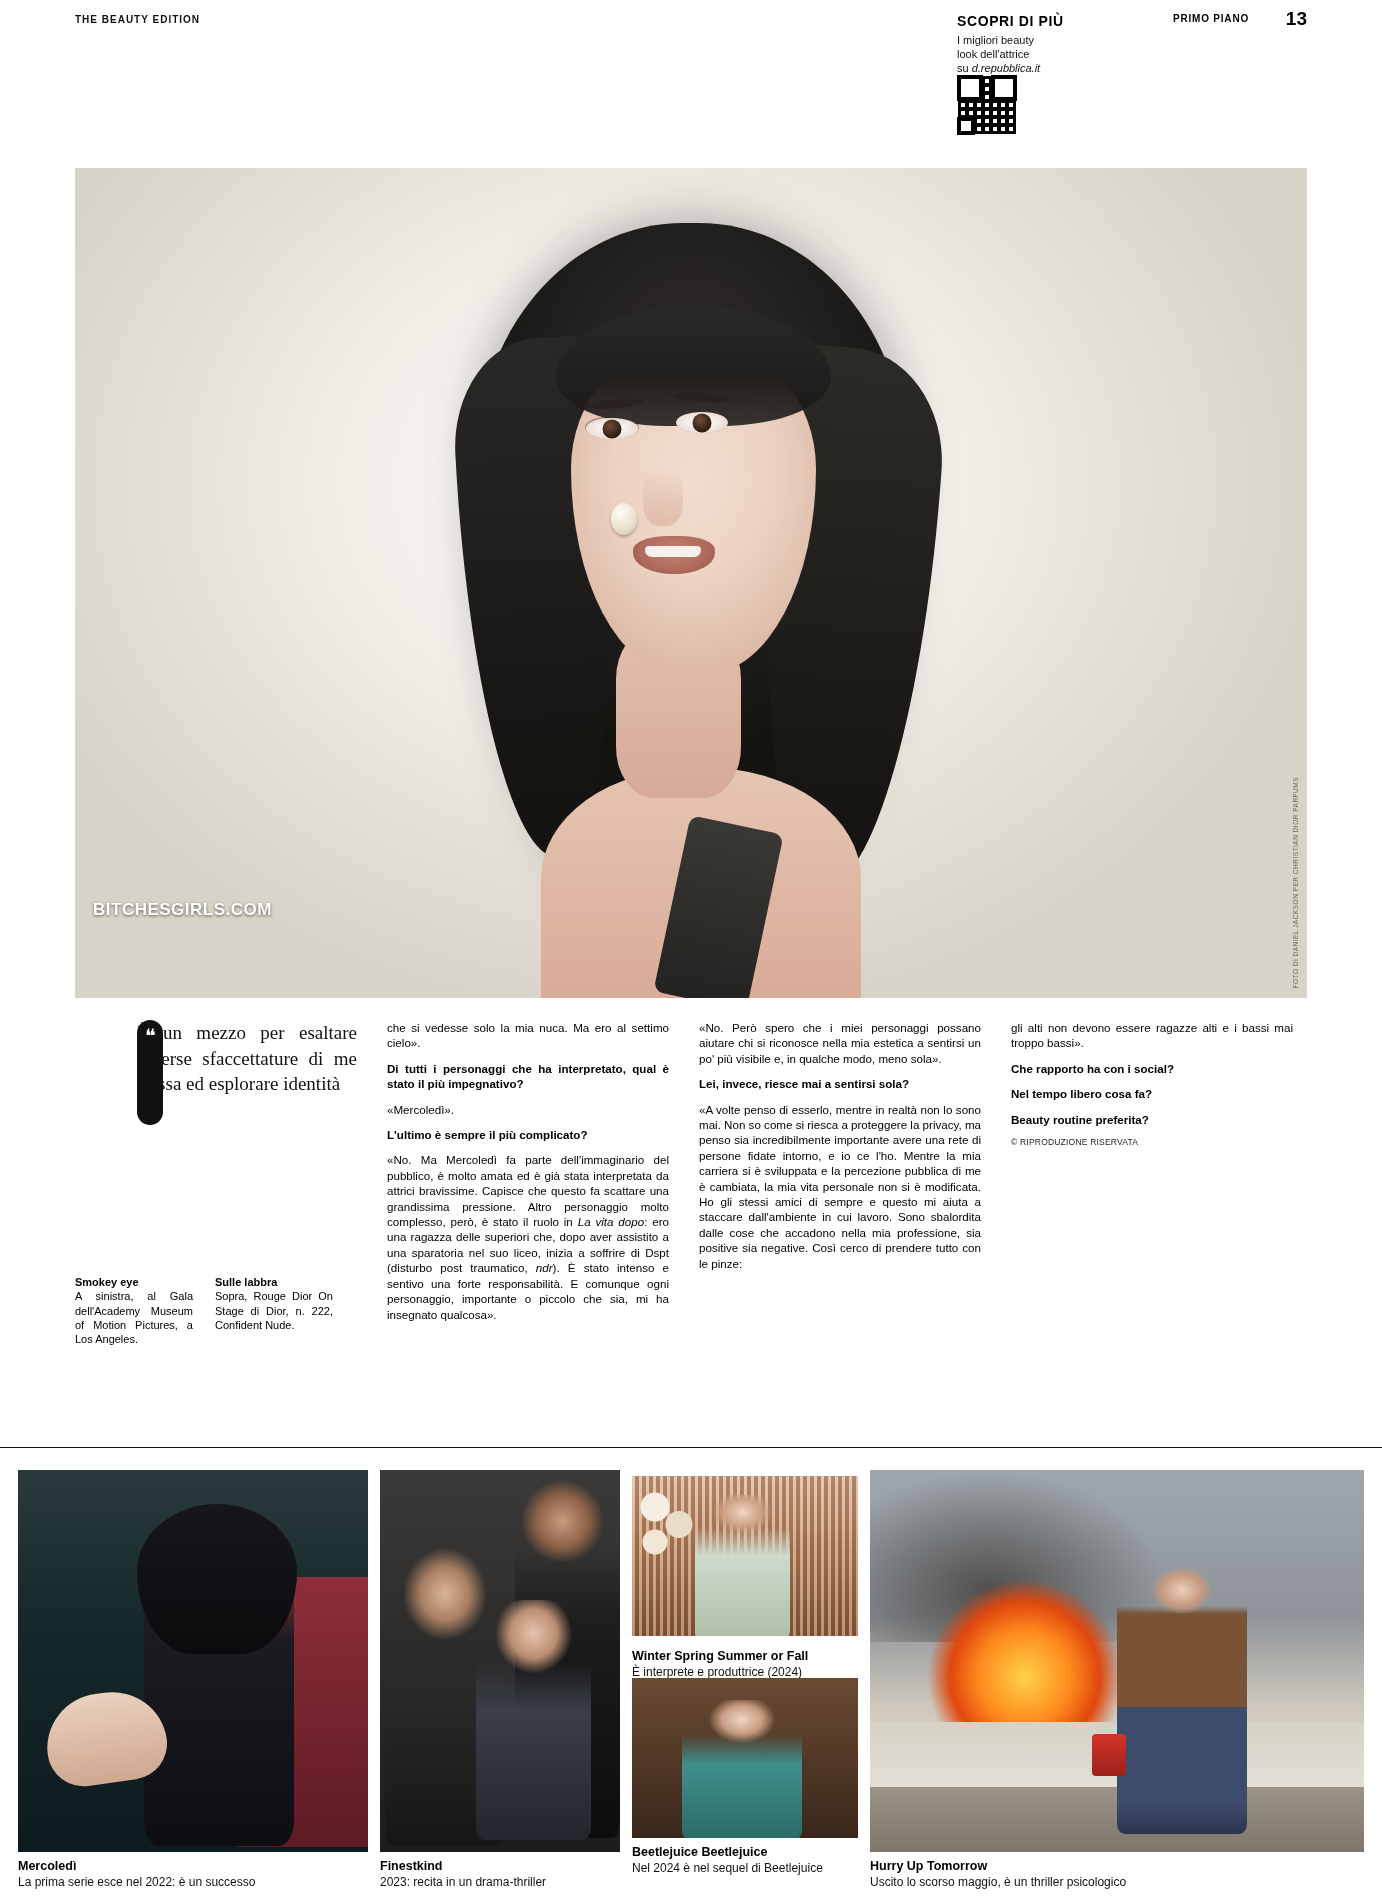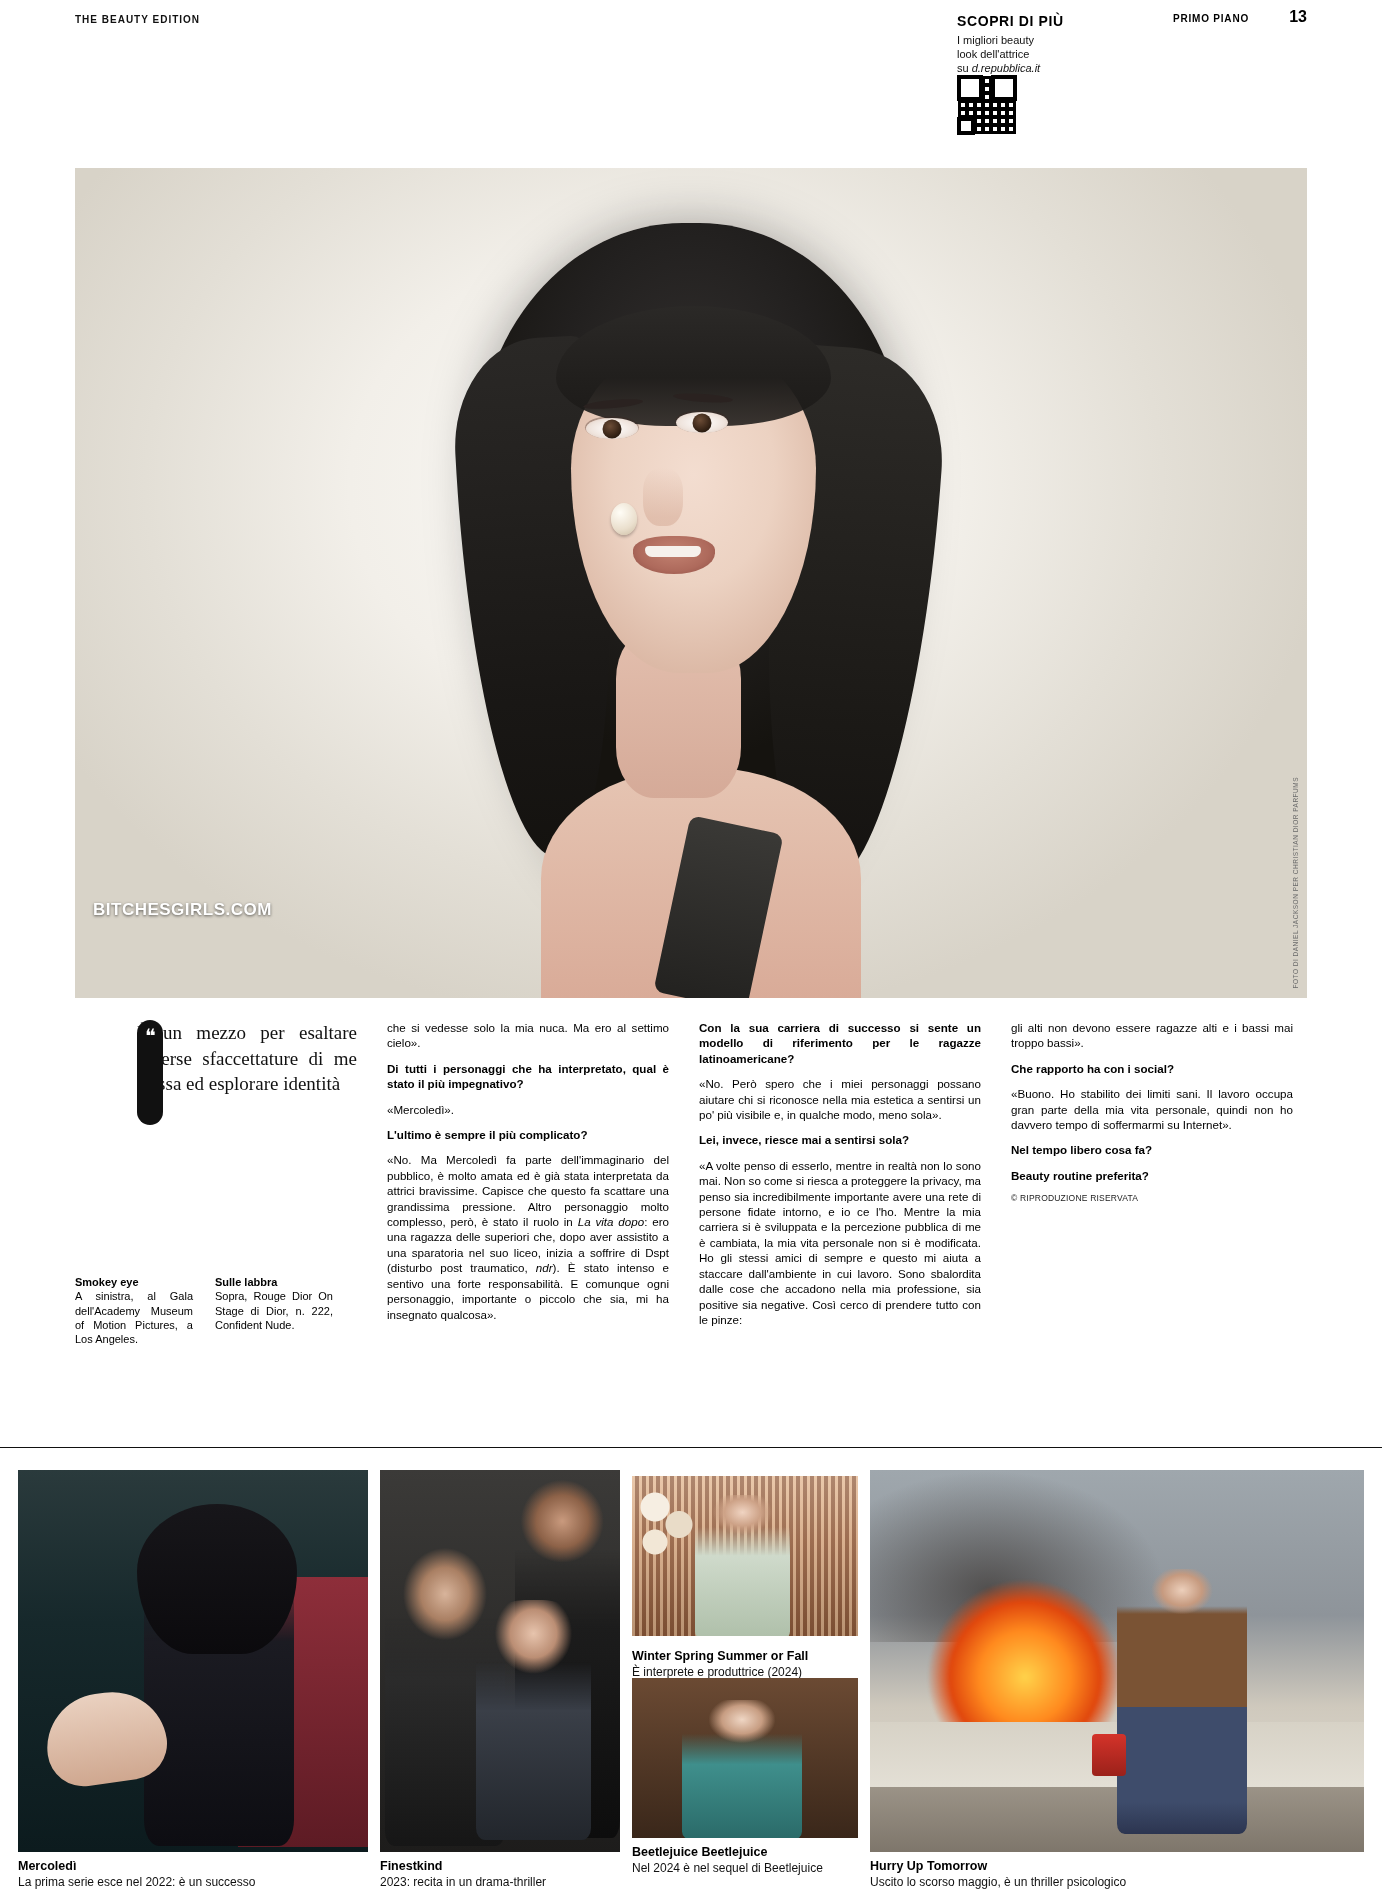--- a/index.html
+++ b/index.html
@@ -84,21 +84,21 @@
   .primo-piano {
     position: absolute;
     right: 58px; top: 0;
     font-size: 10px;
     font-weight: 700;
     letter-spacing: .8px;
   }
   .page-num {
     position: absolute;
     right: 0; top: -5px;
-    font-size: 16px;
+    font-size: 19px;
     font-weight: 700;
   }
   .qr {
     position: absolute;
     left: 0; top: 62px;
     width: 60px; height: 60px;
     background-image:
       linear-gradient(90deg, #000 50%, transparent 50%),
       linear-gradient(#000 50%, transparent 50%);
     background-size: 8px 8px, 8px 8px;
@@ -586,30 +586,28 @@
 
     <div class="col c2">
       <p>che si vedesse solo la mia nuca. Ma ero al settimo cielo».</p>
       <p class="q">Di tutti i personaggi che ha interpretato, qual è stato il più impegnativo?</p>
       <p>«Mercoledì».</p>
       <p class="q">L'ultimo è sempre il più complicato?</p>
       <p><span>«No. Ma Mercoledì fa parte dell'immaginario del pubblico, è molto amata ed è già stata interpretata da attrici bravissime. Capisce che questo fa scattare una grandissima pressione. Altro personaggio molto complesso, però, è stato il ruolo in </span><em>La vita dopo</em><span>: ero una ragazza delle superiori che, dopo aver assistito a una sparatoria nel suo liceo, inizia a soffrire di Dspt (disturbo post traumatico, </span><em>ndr</em><span>). È stato intenso e sentivo una forte responsabilità. E comunque ogni personaggio, importante o piccolo che sia, mi ha insegnato qualcosa».</span></p>
     </div>
 
     <div class="col c3">
-      <p class="q">Con la sua carriera di successo si sente un modello di riferimento per le ragazze latinoamericane?</p>
       <p>«No. Però spero che i miei personaggi possano aiutare chi si riconosce nella mia estetica a sentirsi un po' più visibile e, in qualche modo, meno sola».</p>
       <p class="q">Lei, invece, riesce mai a sentirsi sola?</p>
       <p>«A volte penso di esserlo, mentre in realtà non lo sono mai. Non so come si riesca a proteggere la privacy, ma penso sia incredibilmente importante avere una rete di persone fidate intorno, e io ce l'ho. Mentre la mia carriera si è sviluppata e la percezione pubblica di me è cambiata, la mia vita personale non si è modificata. Ho gli stessi amici di sempre e questo mi aiuta a staccare dall'ambiente in cui lavoro. Sono sbalordita dalle cose che accadono nella mia professione, sia positive sia negative. Così cerco di prendere tutto con le pinze:</p>
     </div>
 
     <div class="col c4">
       <p>gli alti non devono essere ragazze alti e i bassi mai troppo bassi».</p>
       <p class="q">Che rapporto ha con i social?</p>
-      <p>«Buono. Ho stabilito dei limiti sani. Il lavoro occupa gran parte della mia vita personale, quindi non ho davvero tempo di soffermarmi su Internet».</p>
       <p class="q">Nel tempo libero cosa fa?</p>
       <p class="q">Beauty routine preferita?</p>
       <div class="copyright">© RIPRODUZIONE RISERVATA</div>
     </div>
   </div>
 
   <div class="rule"></div>
 
   <div class="strip">
 

